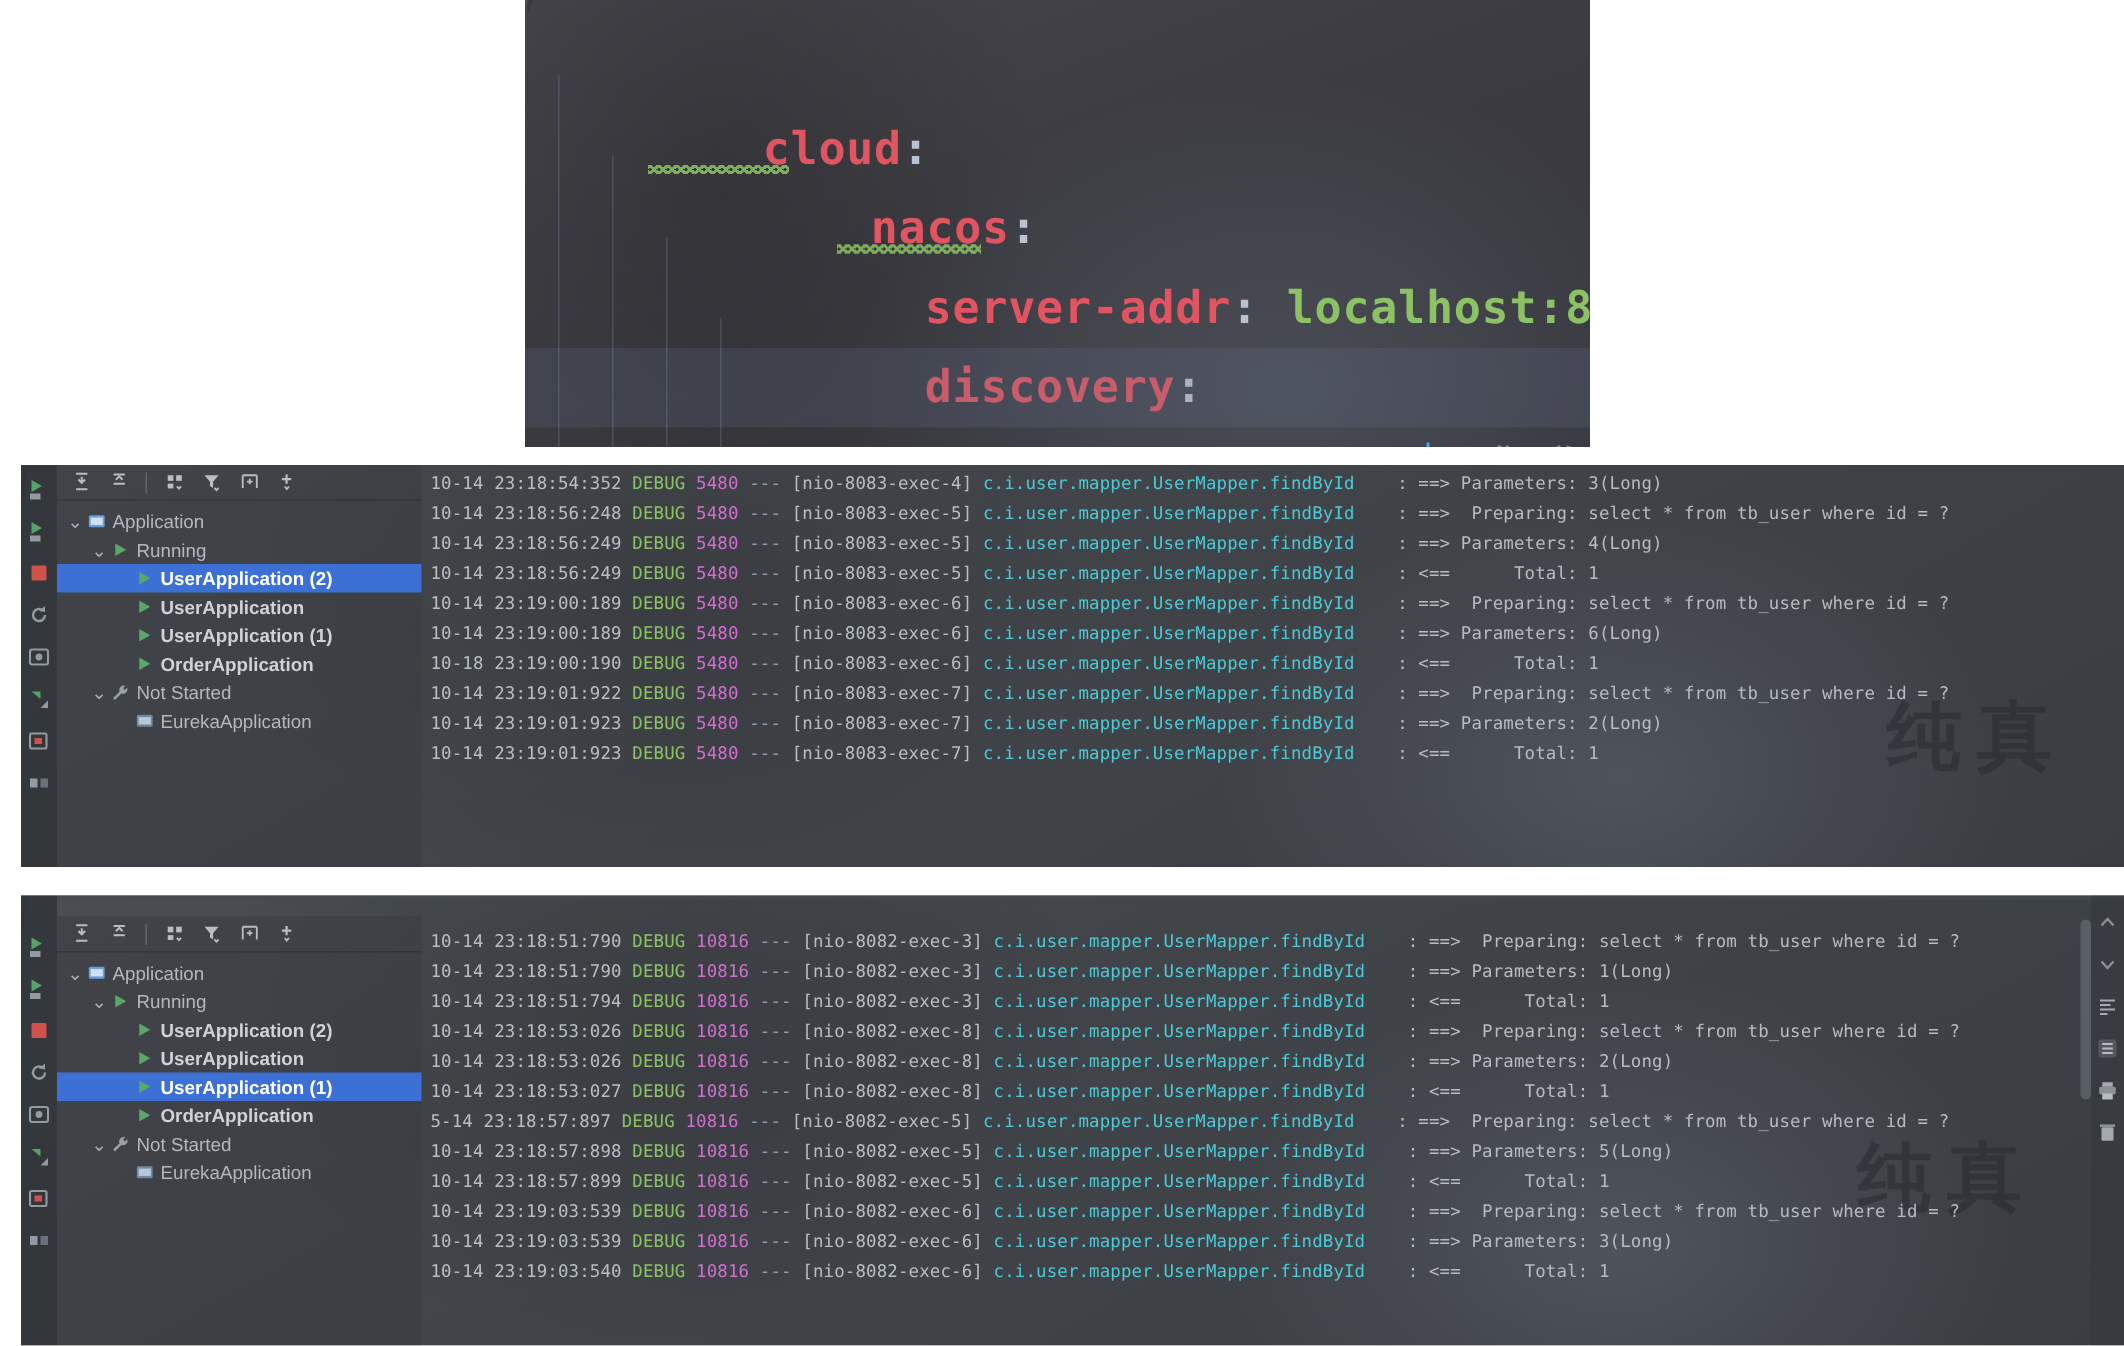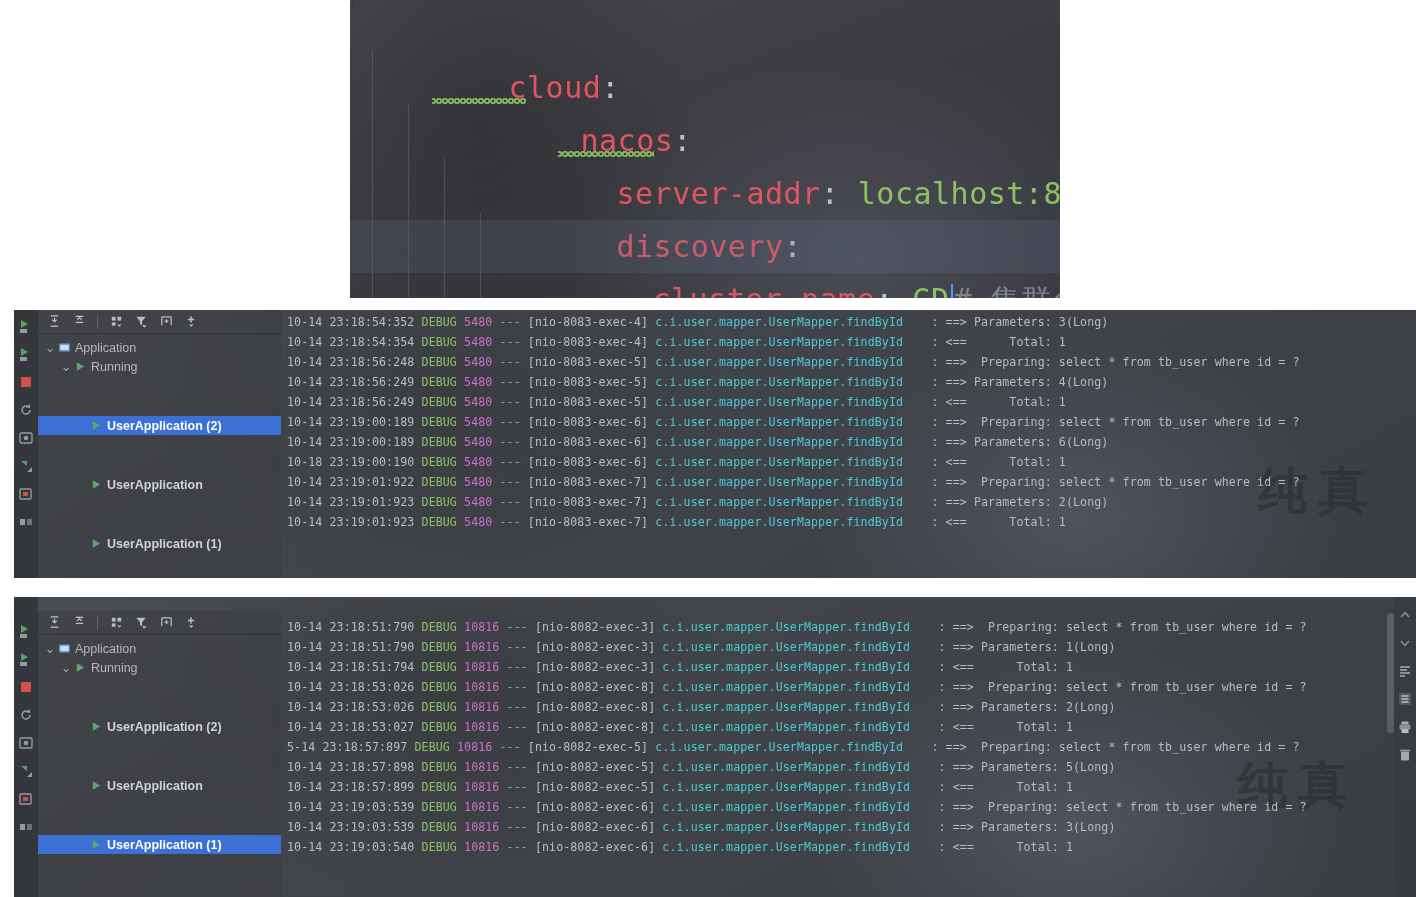--- a/index.html
+++ b/index.html
@@ -23,21 +23,22 @@
     background:
       linear-gradient(105deg, rgba(255,255,255,0.055) 0 2px, rgba(0,0,0,0) 2px 26px),
       linear-gradient(98deg, rgba(255,255,255,0.04) 0 3px, rgba(0,0,0,0) 3px 58px),
       linear-gradient(112deg, rgba(0,0,0,0.16) 0 5px, rgba(0,0,0,0) 5px 95px),
       radial-gradient(ellipse 420px 300px at 72% 88%, rgba(140,150,170,0.22), rgba(0,0,0,0) 70%),
       radial-gradient(ellipse 300px 420px at 18% 40%, rgba(0,0,0,0.18), rgba(0,0,0,0) 72%),
       linear-gradient(160deg, #46464c 0%, #3c3c42 45%, #35353b 100%);
   }
   .editor-lines {
     position: absolute; left: 0; top: 0; width: 100%;
-    padding-top: 8px;
+    padding-top: 20px;
+    font-weight: bold;
   }
   .eline {
     position: relative; height: 53px; line-height: 53px;
     font-size: 30px; letter-spacing: .5px; white-space: pre;
   }
   .eline.current { background: rgba(105,118,150,0.20); }
   .indent-guides { position: absolute; left: 0; top: 0; height: 100%; width: 100%; pointer-events: none; }
   .guide { position: absolute; top: 0; bottom: 0; width: 1px; background: rgba(160,175,200,0.22); }
   .k { color: #e05561; }
   .colon { color: #b9c2d0; }
@@ -101,21 +102,21 @@
   .tb-btn { width: 20px; height: 20px; display: flex; align-items: center; justify-content: center; }
   .tb-sep { width: 1px; height: 14px; background: rgba(160,166,176,0.35); margin: 0 3px; }
   .tree { padding-top: 4px; font-family: "Liberation Sans", sans-serif; font-size: 12.5px; }
   .trow {
     display: flex; align-items: center; height: 19px; color: #b4b7bb;
     padding-right: 6px; white-space: nowrap;
   }
   .trow.sel { background: #3c70d4; color: #ffffff; }
   .trow .chev { width: 12px; display: inline-flex; justify-content: center; color: #a6abb2; }
   .trow .ico { width: 16px; display: inline-flex; justify-content: center; margin-right: 3px; }
-  .trow.bold { font-weight: 700; color: #cfd2d6; margin-top: 40px; }
+  .trow.bold { font-weight: 700; color: #cfd2d6; }
   .trow.sel.bold { color: #fff; }
 
   
   .logs {
     position: absolute; left: 267px; top: 0; right: 0; bottom: 0;
     padding-top: 2px; overflow: hidden;
   }
   .logline {
     height: 20px; line-height: 20px; font-size: 11.6px; white-space: pre;
     padding-left: 6px; color: #b8bcc2; letter-spacing: .1px;
@@ -336,21 +337,20 @@
                 <rect x="3" y="5" width="10" height="6" fill="#b9c8d6"></rect>
               </svg>
             </span>
           <span>EurekaApplication</span>
         </div>
       </div>
     </div>
 
     <div class="logs">
       <div class="logline"><span class="ts">10-14 23:18:54:352</span> <span class="lvl">DEBUG</span> <span class="pid">5480</span> <span class="dash">---</span> <span class="thr">[nio-8083-exec-4]</span> <span class="logger">c.i.user.mapper.UserMapper.findById</span><span>    </span><span class="msg">: ==&gt;</span><span class="msg"> Parameters: 3(Long)</span></div>
-      <div class="logline"><span class="ts">10-14 23:18:54:354</span> <span class="lvl">DEBUG</span> <span class="pid">5480</span> <span class="dash">---</span> <span class="thr">[nio-8083-exec-4]</span> <span class="logger">c.i.user.mapper.UserMapper.findById</span><span>    </span><span class="msg">: &lt;==</span><span class="msg">      Total: 1</span></div>
       <div class="logline"><span class="ts">10-14 23:18:56:248</span> <span class="lvl">DEBUG</span> <span class="pid">5480</span> <span class="dash">---</span> <span class="thr">[nio-8083-exec-5]</span> <span class="logger">c.i.user.mapper.UserMapper.findById</span><span>    </span><span class="msg">: ==&gt;</span><span class="msg">  Preparing: select * from tb_user where id = ?</span></div>
       <div class="logline"><span class="ts">10-14 23:18:56:249</span> <span class="lvl">DEBUG</span> <span class="pid">5480</span> <span class="dash">---</span> <span class="thr">[nio-8083-exec-5]</span> <span class="logger">c.i.user.mapper.UserMapper.findById</span><span>    </span><span class="msg">: ==&gt;</span><span class="msg"> Parameters: 4(Long)</span></div>
       <div class="logline"><span class="ts">10-14 23:18:56:249</span> <span class="lvl">DEBUG</span> <span class="pid">5480</span> <span class="dash">---</span> <span class="thr">[nio-8083-exec-5]</span> <span class="logger">c.i.user.mapper.UserMapper.findById</span><span>    </span><span class="msg">: &lt;==</span><span class="msg">      Total: 1</span></div>
       <div class="logline"><span class="ts">10-14 23:19:00:189</span> <span class="lvl">DEBUG</span> <span class="pid">5480</span> <span class="dash">---</span> <span class="thr">[nio-8083-exec-6]</span> <span class="logger">c.i.user.mapper.UserMapper.findById</span><span>    </span><span class="msg">: ==&gt;</span><span class="msg">  Preparing: select * from tb_user where id = ?</span></div>
       <div class="logline"><span class="ts">10-14 23:19:00:189</span> <span class="lvl">DEBUG</span> <span class="pid">5480</span> <span class="dash">---</span> <span class="thr">[nio-8083-exec-6]</span> <span class="logger">c.i.user.mapper.UserMapper.findById</span><span>    </span><span class="msg">: ==&gt;</span><span class="msg"> Parameters: 6(Long)</span></div>
       <div class="logline"><span class="ts">10-18 23:19:00:190</span> <span class="lvl">DEBUG</span> <span class="pid">5480</span> <span class="dash">---</span> <span class="thr">[nio-8083-exec-6]</span> <span class="logger">c.i.user.mapper.UserMapper.findById</span><span>    </span><span class="msg">: &lt;==</span><span class="msg">      Total: 1</span></div>
       <div class="logline"><span class="ts">10-14 23:19:01:922</span> <span class="lvl">DEBUG</span> <span class="pid">5480</span> <span class="dash">---</span> <span class="thr">[nio-8083-exec-7]</span> <span class="logger">c.i.user.mapper.UserMapper.findById</span><span>    </span><span class="msg">: ==&gt;</span><span class="msg">  Preparing: select * from tb_user where id = ?</span></div>
       <div class="logline"><span class="ts">10-14 23:19:01:923</span> <span class="lvl">DEBUG</span> <span class="pid">5480</span> <span class="dash">---</span> <span class="thr">[nio-8083-exec-7]</span> <span class="logger">c.i.user.mapper.UserMapper.findById</span><span>    </span><span class="msg">: ==&gt;</span><span class="msg"> Parameters: 2(Long)</span></div>
       <div class="logline"><span class="ts">10-14 23:19:01:923</span> <span class="lvl">DEBUG</span> <span class="pid">5480</span> <span class="dash">---</span> <span class="thr">[nio-8083-exec-7]</span> <span class="logger">c.i.user.mapper.UserMapper.findById</span><span>    </span><span class="msg">: &lt;==</span><span class="msg">      Total: 1</span></div>
     </div>

